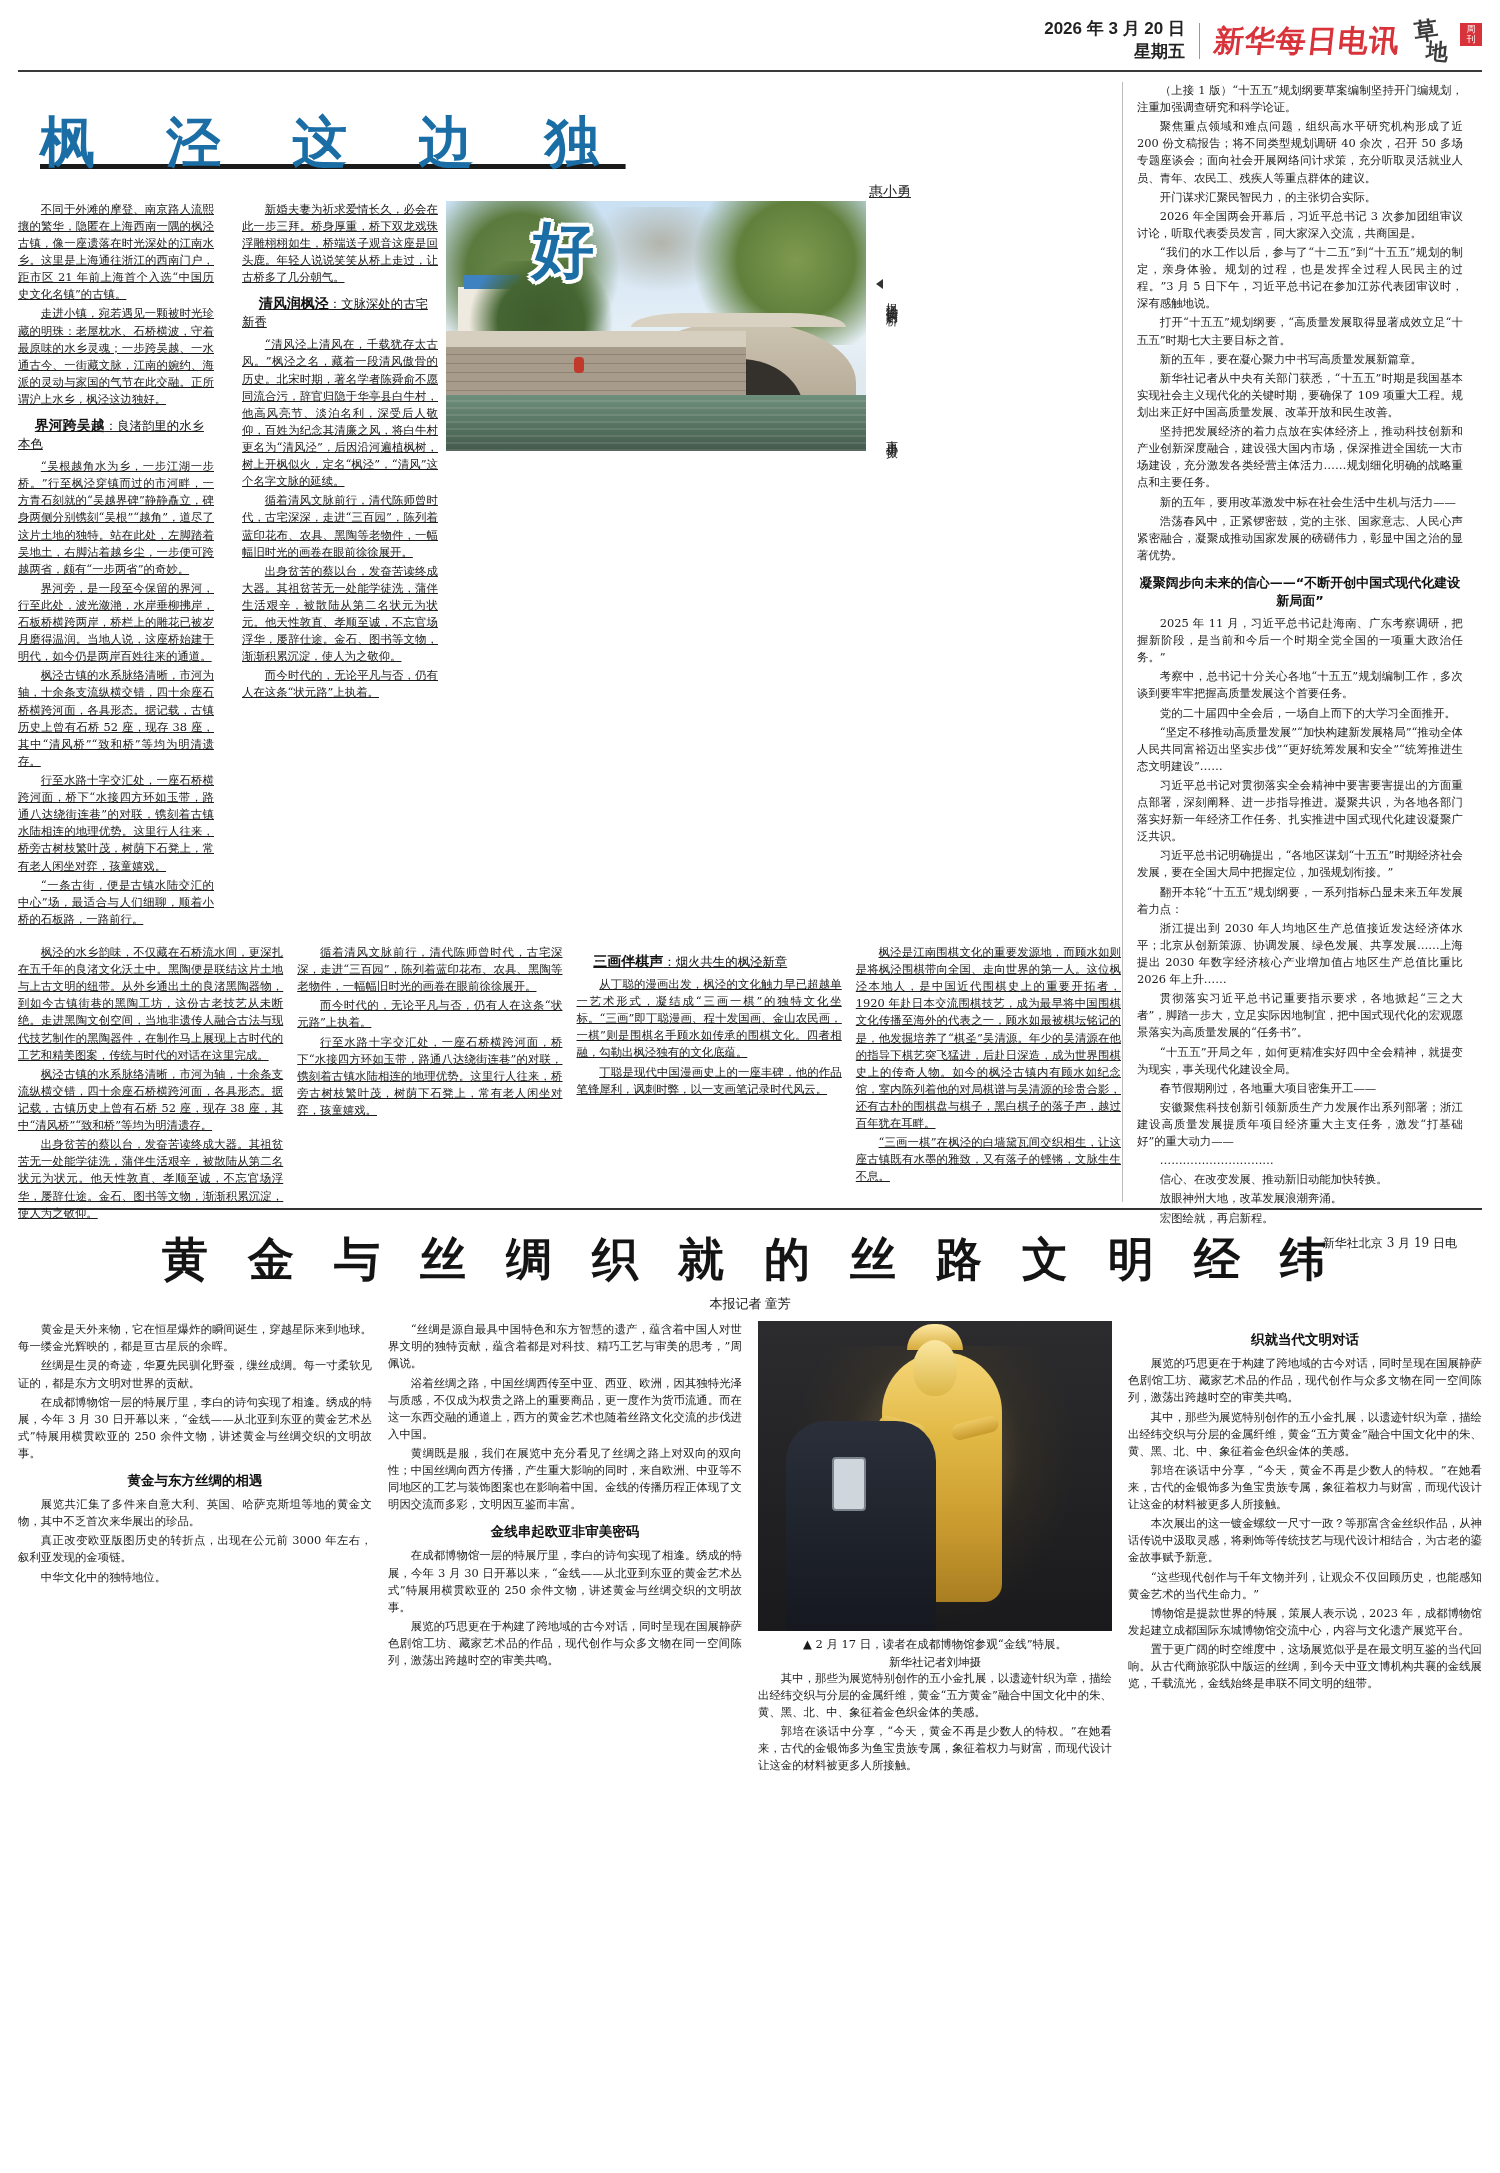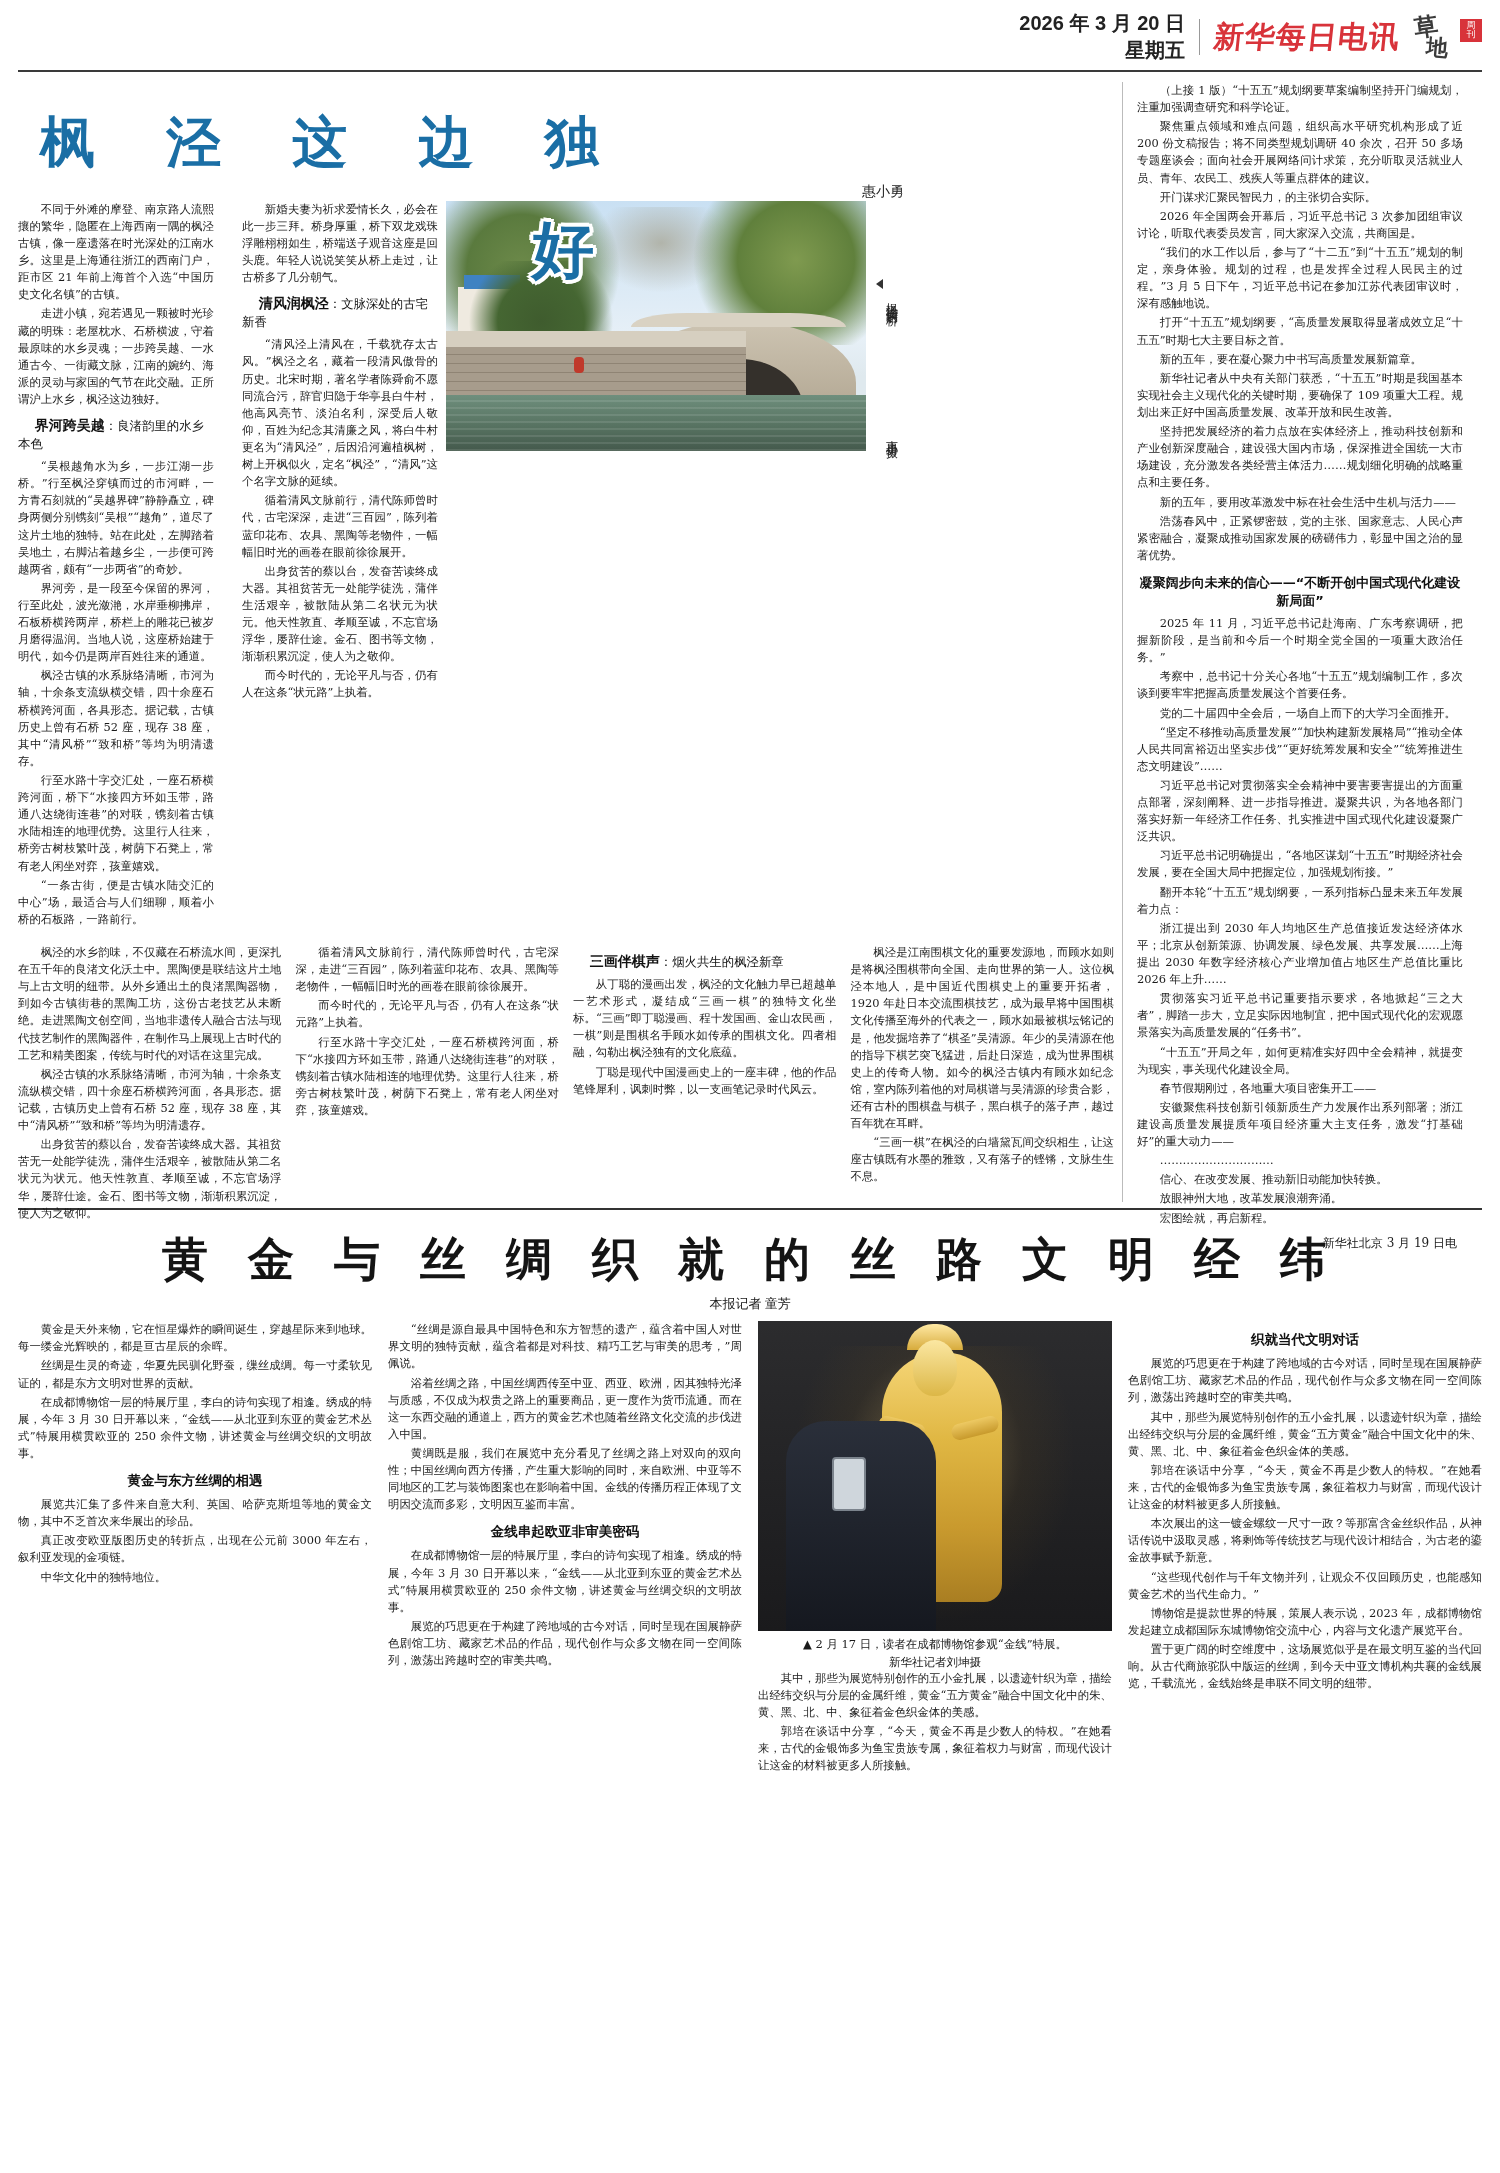--- a/index.html
+++ b/index.html
@@ -28,21 +28,21 @@
     line-height:1;
   }
   .section-name {
     font-family:"DejaVu Serif", serif;
     font-weight:bold; font-size:34px; color:#d8333a;
     letter-spacing:4px; line-height:1; padding-bottom:2px;
   }
   .mast-rule { flex:0 0 250px; height:1px; background:#555; margin-bottom:8px; margin-left:6px;}
   .mast-right { display:flex; align-items:center; gap:14px; padding-bottom:2px;}
   .date-block {
-    text-align:right; font-size:20px; line-height:1.35; color:#222;
+    text-align:right; font-size:17px; line-height:1.35; color:#222;
     font-family:"Liberation Sans", sans-serif; font-weight:bold;
   }
   .date-sep { width:1px; height:36px; background:#999; }
   .paper-title {
     font-family:"DejaVu Serif", serif; font-weight:bold;
     font-size:30px; color:#d8333a; letter-spacing:1px;
     transform:skewX(-6deg);
   }
   .weekly-logo { position:relative; width:64px; height:44px; }
   .weekly-cao {
@@ -54,21 +54,21 @@
     font-family:"DejaVu Serif", serif; font-weight:bold; transform:rotate(5deg);
   }
   .weekly-badge {
     position:absolute; right:-4px; top:4px; background:#d8333a; color:#fff;
     font-size:9px; padding:2px 3px; line-height:1.05; width:22px; text-align:center;
     font-family:"Liberation Sans", sans-serif;
   }
 
   
   .top-zone { display:flex; gap:0; margin-top:10px; height:1120px; }
-  .main-area { width:1105px; padding-right:8px; border-right:1px solid #bbb; }
+  .main-area { width:1105px; padding-right:1px; border-right:1px solid #bbb;text-decoration:underline; }
   .rail { width:340px; padding-left:14px; }
 
   
   .headline1 {
     font-family:"DejaVu Serif", serif; font-weight:bold;
     font-size:55px; color:#1a6ea5; letter-spacing:26px;
     padding:26px 0 6px 22px; line-height:1.25; white-space:nowrap;
   }
   .byline1 { text-align:right; font-size:14px; padding-right:210px; color:#222;
     font-family:"DejaVu Serif", serif; }

